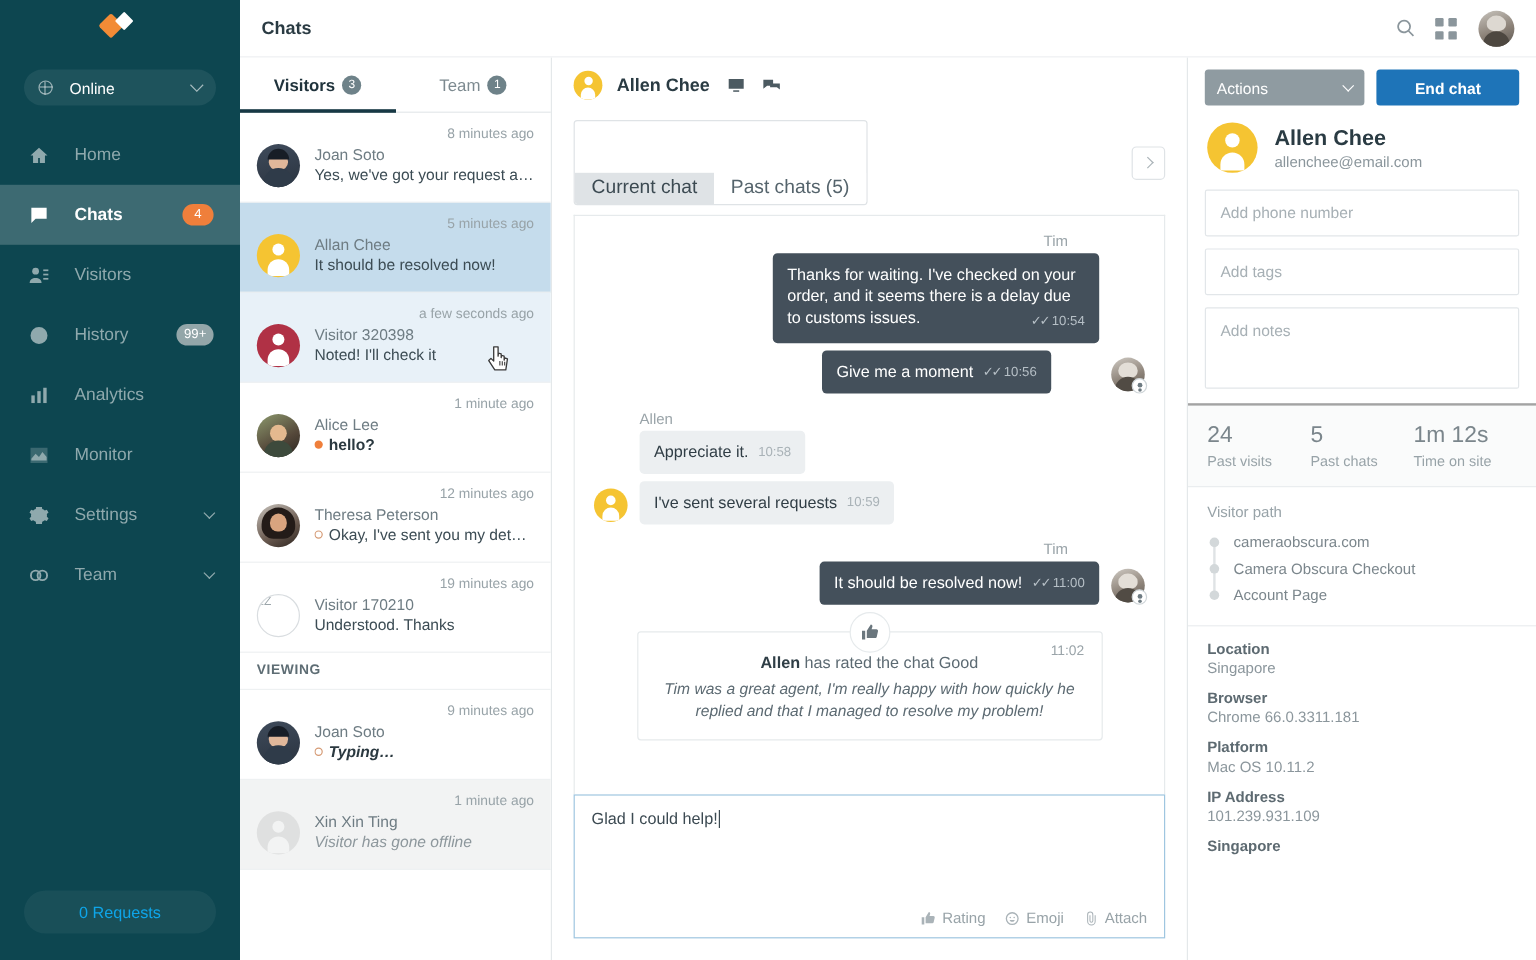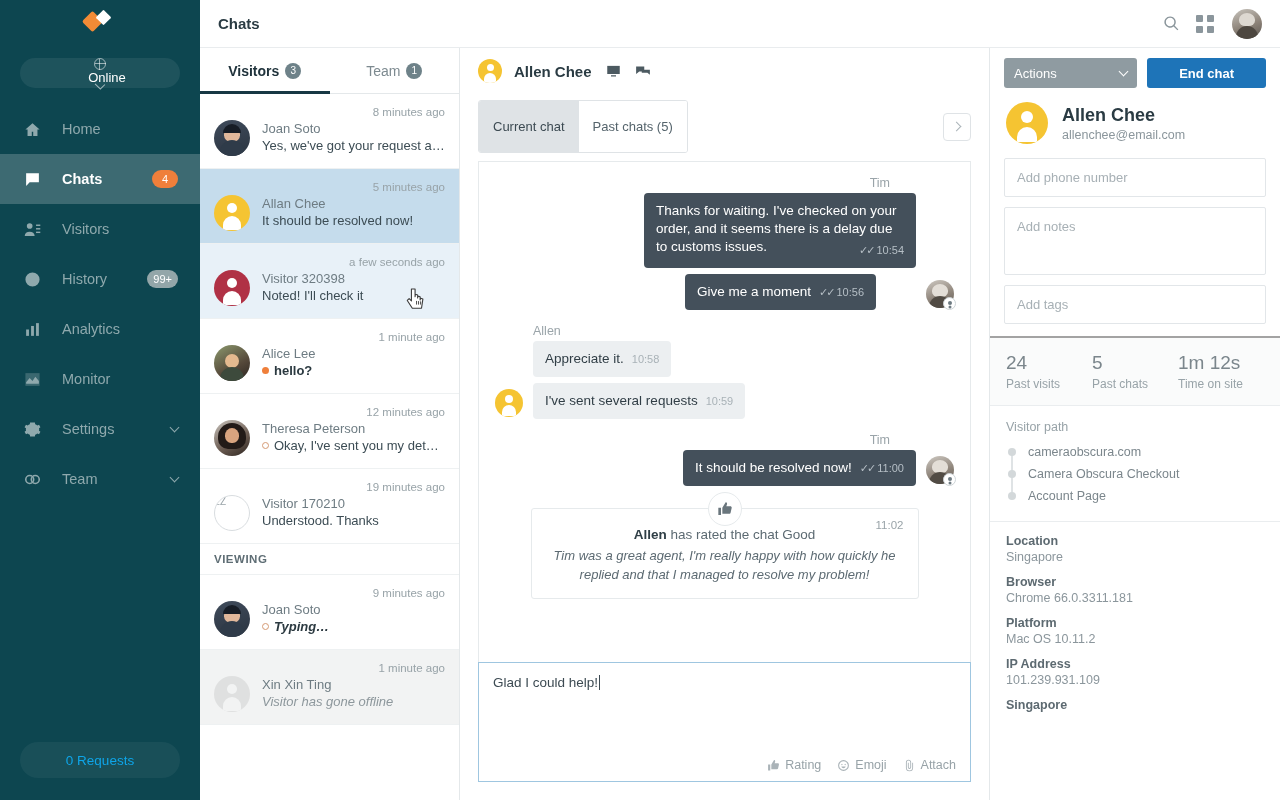--- a/index.html
+++ b/index.html
@@ -31,21 +31,20 @@
   .logo-d2 {
     position:absolute; left:13px; top:0px; width:11px; height:11px;
     background:#ffffff; transform: rotate(45deg); border-radius:1px;
   }
   .status-pill {
     margin: 10px 20px 0 20px; height: 30px;
     background: rgba(255,255,255,0.07);
     border-radius: 15px;
     display: flex; align-items: center; padding: 0 12px;
     cursor: pointer;
-    flex-direction: column;
   }
   .globe-ic {
     width: 12px; height: 12px; border-radius: 50%;
     border: 1.4px solid rgba(255,255,255,.55); position: relative; flex:0 0 12px;
   }
   .globe-ic:before{content:"";position:absolute;left:-0.5px;top:4.2px;width:11px;height:1.2px;background:rgba(255,255,255,.55);}
   .globe-ic:after{content:"";position:absolute;left:4.2px;top:-0.5px;width:1.2px;height:11px;background:rgba(255,255,255,.55);}
   .status-label { color:#fff; font-size: 13px; margin-left: 14px; flex: 1; }
   .chev { width:8px; height:8px; border-right:1.6px solid rgba(255,255,255,.6); border-bottom:1.6px solid rgba(255,255,255,.6); transform: rotate(45deg); margin-top:-4px;}
 
@@ -162,21 +161,21 @@
   .feed-head { height:46px; flex:0 0 46px; display:flex; align-items:center; padding: 0 18px; }
   .fh-av { width:24px;height:24px;border-radius:50%;background:#f5c432;position:relative;overflow:hidden;flex:0 0 24px;}
   .fh-av:after{content:"";position:absolute;left:50%;top:5px;margin-left:-3.5px;width:7px;height:7px;border-radius:50%;background:#fff;}
   .fh-av:before{content:"";position:absolute;left:50%;top:14px;margin-left:-6px;width:12px;height:10px;border-radius:6px 6px 0 0;background:#fff;}
   .fh-name { font-size:15px; font-weight:bold; color:#2a3b43; margin-left:12px; }
   .fh-ic { margin-left: 14px; display:flex; align-items:center; }
   .fh-ic svg { fill:#4c5a61; }
 
   .feed-tabs { padding: 6px 18px 8px 18px; display:flex; align-items:center; }
   .seg { display:flex; border:1px solid #dfe3e6; border-radius:3px; overflow:hidden; background:#fff;}
-  .seg-btn { padding: 18px 14px; font-size:13px; color:#55646c; cursor:pointer; background:#fff; }
+  .seg-btn { padding: 4px 14px; font-size:16px; color:#55646c; cursor:pointer; background:#fff;margin-top:43px; }
   .seg-btn.on { background:#dfe3e6; color:#3c4a52; }
   .collapse-btn {
     margin-left:auto; width:28px;height:28px;border:1px solid #dfe3e6;border-radius:4px;
     display:flex;align-items:center;justify-content:center;cursor:pointer;background:#fff;
   }
   .collapse-btn i{width:7px;height:7px;border-top:1.6px solid #aab3b8;border-right:1.6px solid #aab3b8;transform:rotate(45deg);margin-left:-2px;}
 
   .feed-scroll {
     flex:1; margin: 0 18px; border:1px solid #e6eaec; border-bottom:none;
     padding: 14px 16px; overflow:hidden; min-height:0;
@@ -626,22 +625,22 @@
         <div class="det-ident">
           <div class="det-av"></div>
           <div style="margin-left:14px;">
             <div class="det-name">Allen Chee</div>
             <div class="det-mail">allenchee@email.com</div>
           </div>
         </div>
 
         <div class="det-fields">
           <div class="field">Add phone number</div>
+          <div class="field">Add tags</div>
           <div class="field notes">Add notes</div>
-          <div class="field">Add tags</div>
         </div>
 
         <div class="stats">
           <div class="stat">
             <div class="stat-v">24</div>
             <div class="stat-l">Past visits</div>
           </div>
           <div class="stat">
             <div class="stat-v">5</div>
             <div class="stat-l">Past chats</div>

